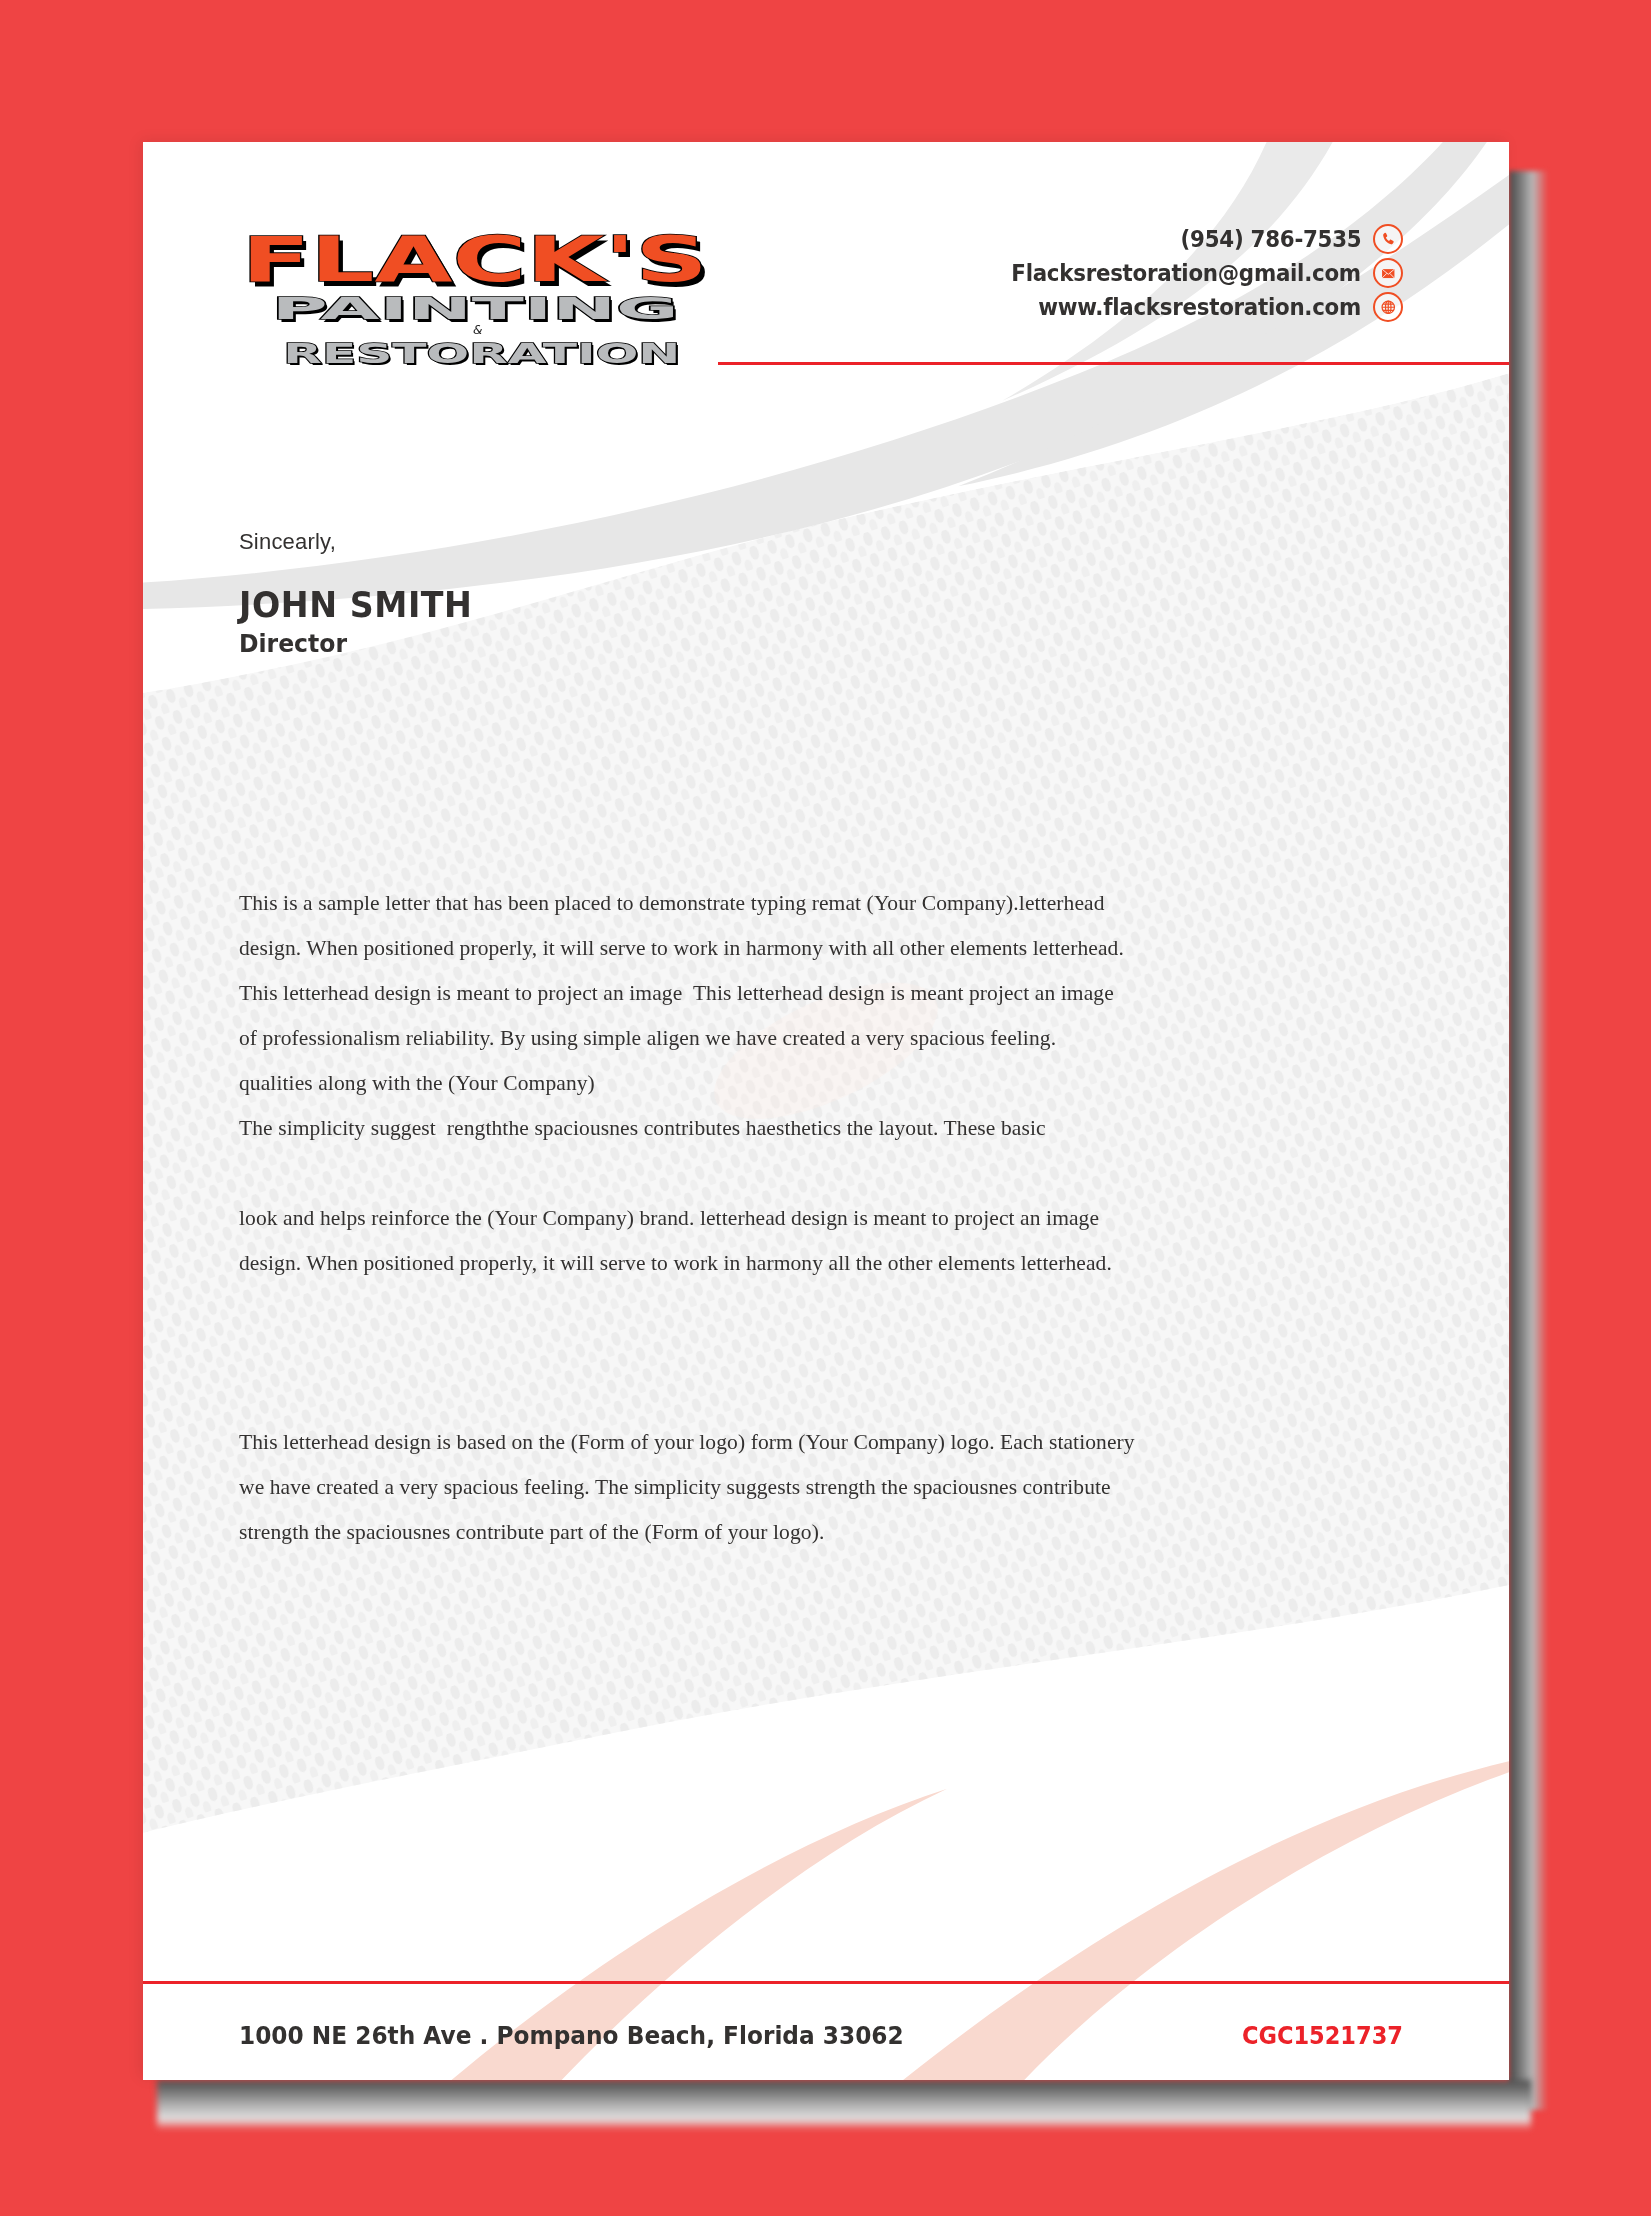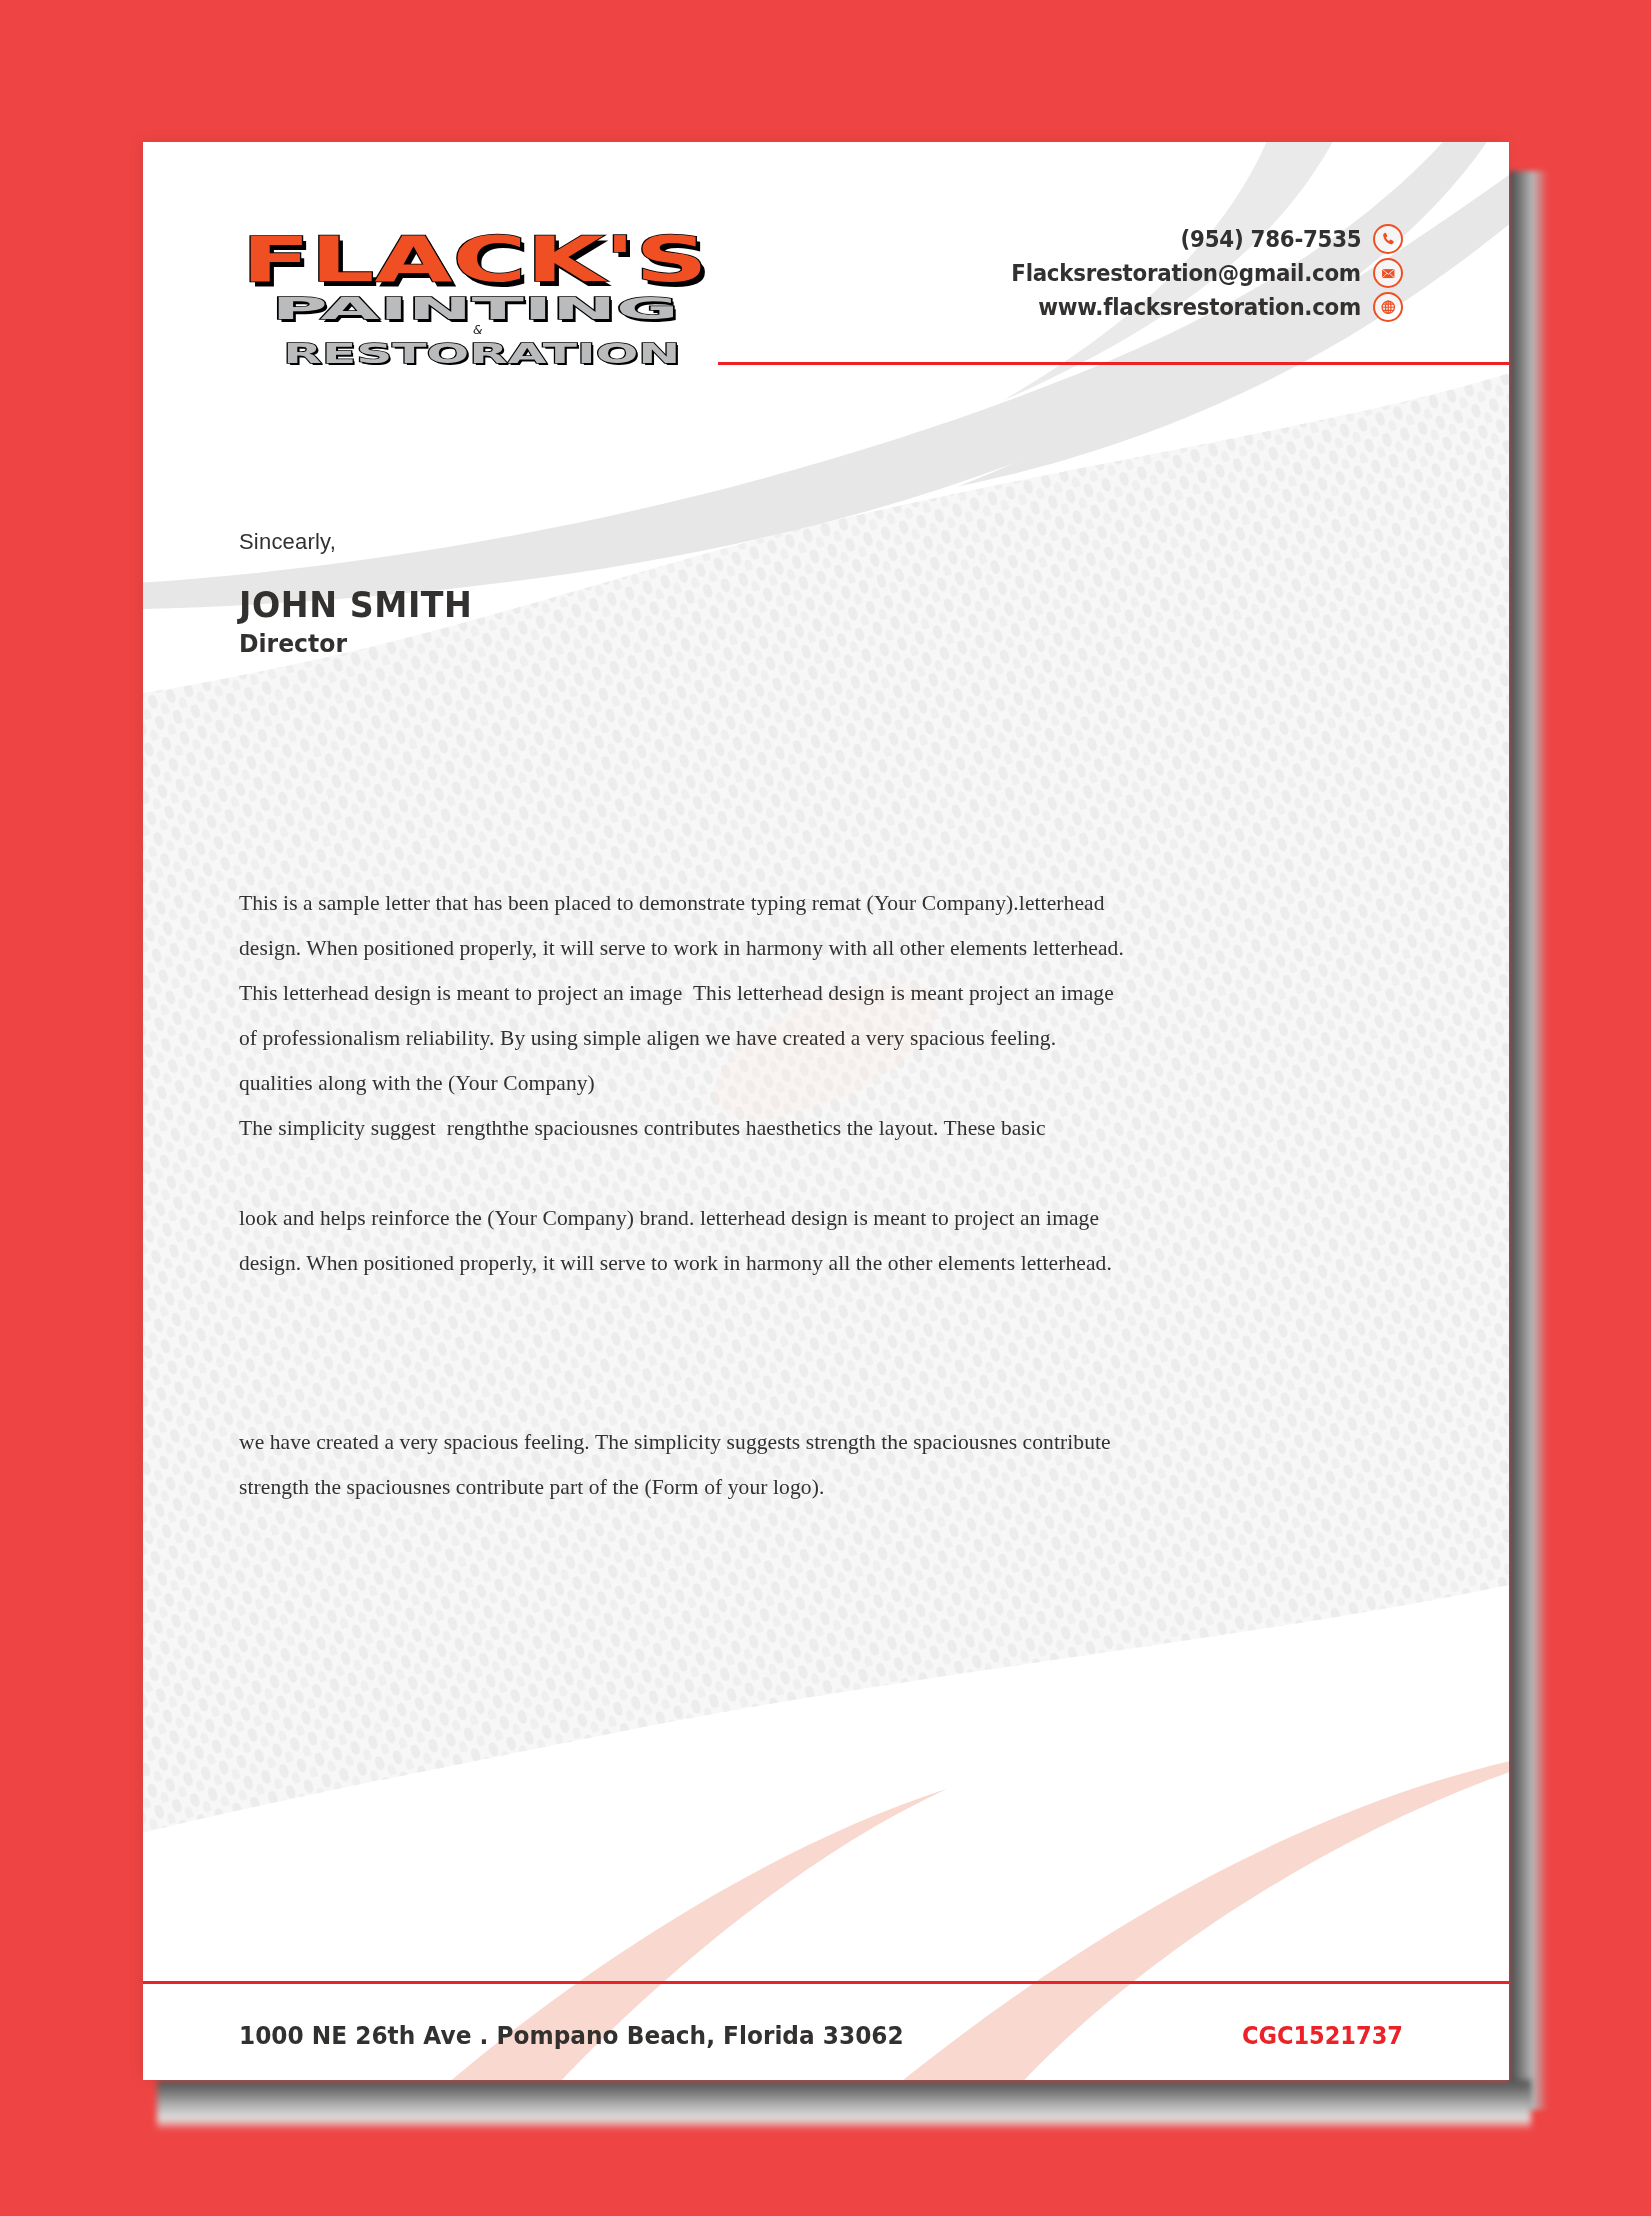--- a/index.html
+++ b/index.html
@@ -203,20 +203,21 @@
       <span class="body-line">This letterhead design is meant to project an image  This letterhead design is meant project an image</span>
       <span class="body-line">of professionalism reliability. By using simple aligen we have created a very spacious feeling.</span>
       <span class="body-line">qualities along with the (Your Company)</span>
       <span class="body-line">The simplicity suggest  rengththe spaciousnes contributes haesthetics the layout. These basic</span>
     </div>
     <div class="body-para para-2">
       <span class="body-line">look and helps reinforce the (Your Company) brand. letterhead design is meant to project an image</span>
       <span class="body-line">design. When positioned properly, it will serve to work in harmony all the other elements letterhead.</span>
     </div>
     <div class="body-para para-3">
+      <span class="body-line">This letterhead design is based on the (Form of your logo) form (Your Company) logo. Each stationery</span>
       <span class="body-line">we have created a very spacious feeling. The simplicity suggests strength the spaciousnes contribute</span>
       <span class="body-line">strength the spaciousnes contribute part of the (Form of your logo).</span>
     </div>
 
     <div class="rule-bottom"></div>
     <div class="footer-address">1000 NE 26th Ave . Pompano Beach, Florida 33062</div>
     <div class="footer-license">CGC1521737</div>
   </div>
 </div>
 

